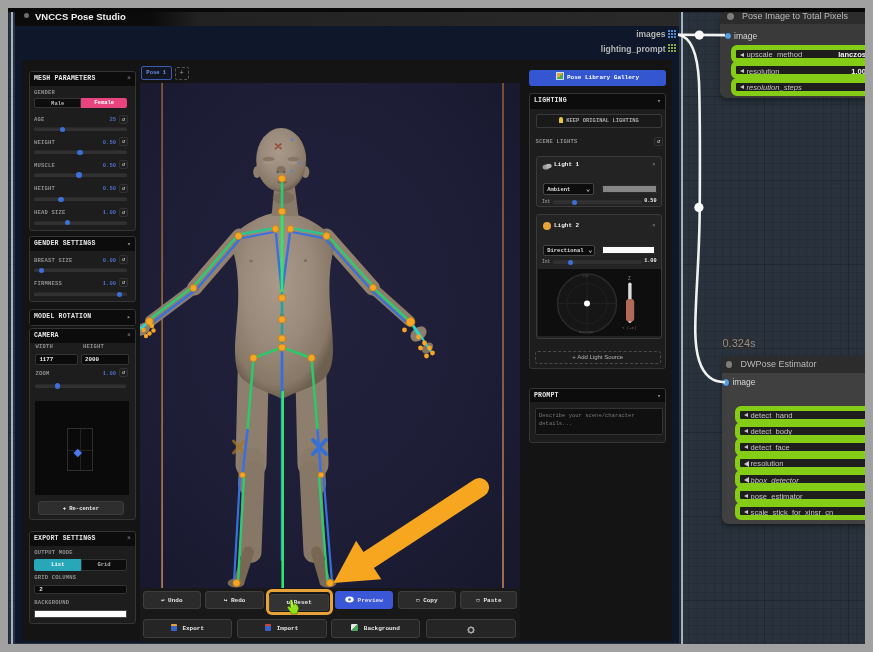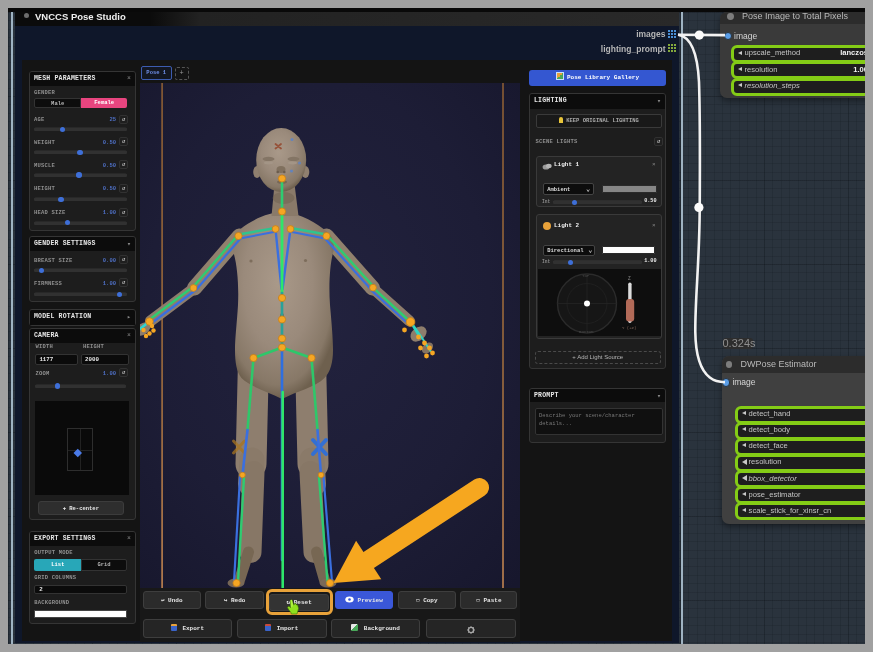--- a/index.html
+++ b/index.html
@@ -44,21 +44,21 @@
   .btn2{position:absolute;box-sizing:border-box;border-radius:2px;font-size:5.5px;font-weight:bold;
         text-align:center;}
   
   .tbtn{position:absolute;background:#2b2b2b;border:1px solid #3e3e3e;border-radius:3px;box-sizing:border-box;
         color:#e6e6e6;font-size:6px;font-weight:bold;text-align:center;}
   .tbtn span{position:relative;}
   
   .nodetitle{font-family:"Liberation Sans",sans-serif;font-size:9px;color:#b9b9b9;}
   .port{width:8.6px;height:8.6px;border-radius:50%;background:#5a9de6;border:1px solid #28323c;box-sizing:border-box;}
   .inlbl{font-family:"Liberation Sans",sans-serif;font-size:8.5px;color:#d6d6d6;}
-  .pill{height:18px;background:#1e1e1e;border:3px solid #84cc16;border-radius:6px;box-sizing:border-box;
+  .pill{height:18px;background:#1e1e1e;border:5px solid #84cc16;border-radius:6px;box-sizing:border-box;
         font-family:"Liberation Sans",sans-serif;overflow:hidden;}
   .wa{position:absolute;left:3.5px;top:2.6px;width:0;height:0;border-top:2.6px solid transparent;
       border-bottom:2.6px solid transparent;border-right:4px solid #c9c9c9;}
   .wa.b{border-top-width:3.2px;border-bottom-width:3.2px;border-right-width:5px;top:2px;}
   .wl{position:absolute;left:10.5px;top:0.4px;font-size:7.6px;color:#c4c4c4;}
   .wv{position:absolute;top:0.4px;font-size:7.6px;color:#f0f0f0;font-weight:bold;}
 </style>
 </head>
 <body>
 <div id="stage">

